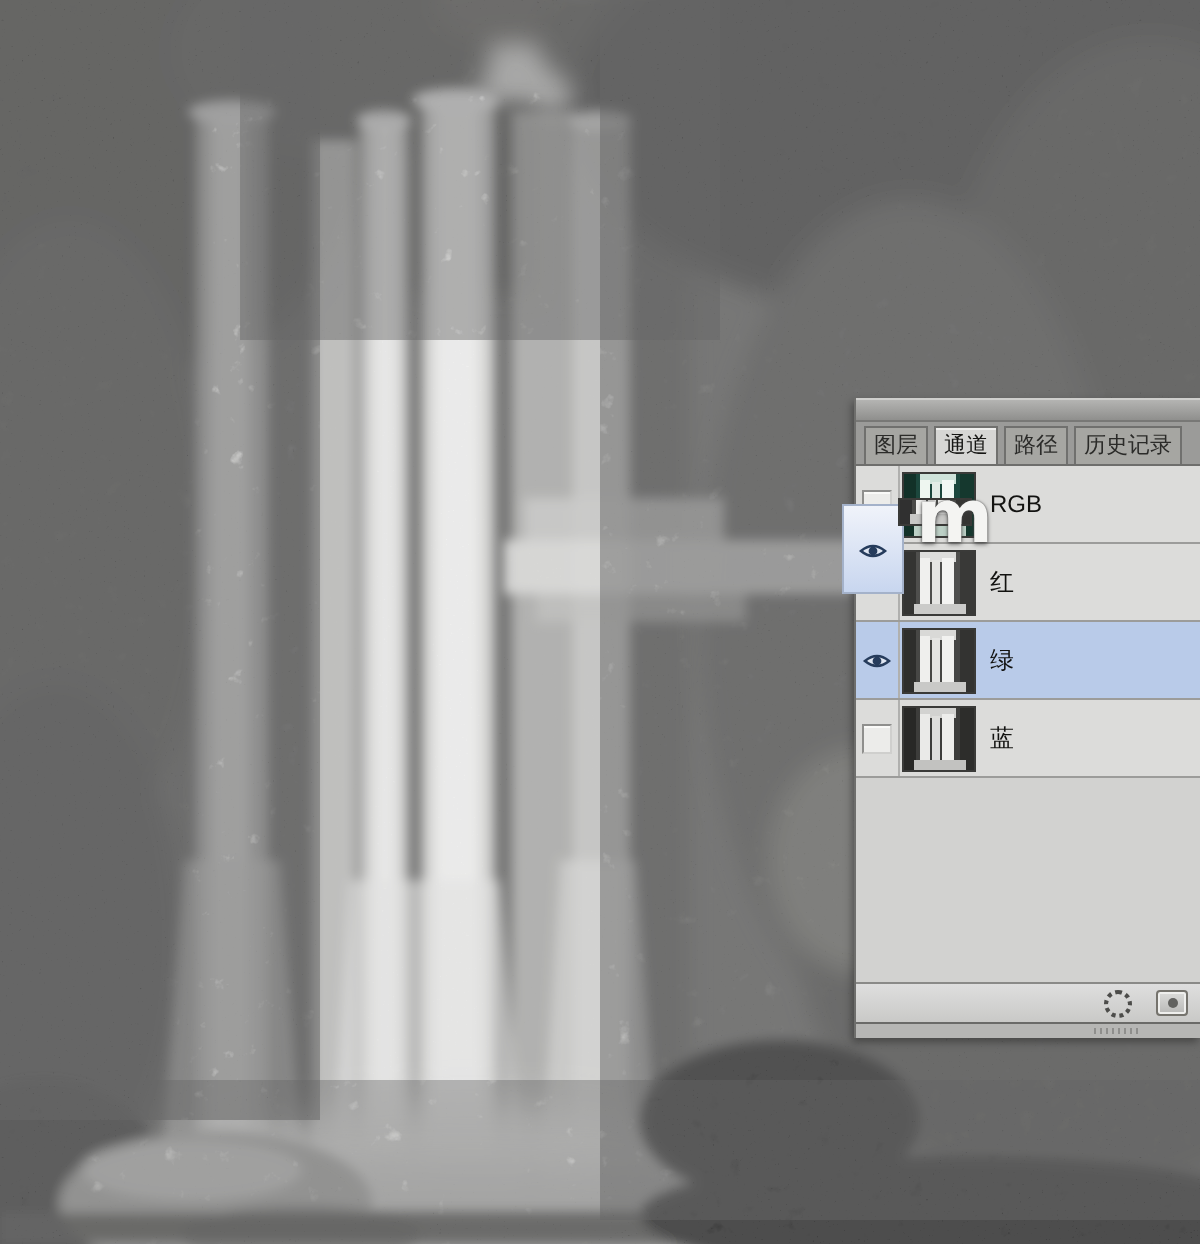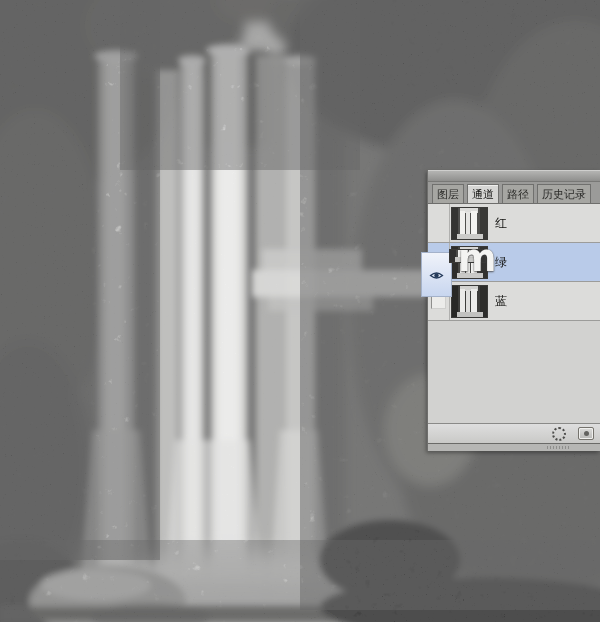--- a/index.html
+++ b/index.html
@@ -3,21 +3,21 @@
 <meta charset="utf-8">
 <style>
   html,body{margin:0;padding:0;}
   body{width:600px;height:622px;position:relative;overflow:hidden;
        font-family:"Liberation Sans",sans-serif;background:#777775;}
 
   
   .photo{position:absolute;left:0;top:0;width:600px;height:622px;z-index:1;}
 
   
-  .panel{position:absolute;left:427px;top:170px;width:173px;z-index:5;
+  .panel{position:absolute;left:427px;top:199px;width:173px;z-index:5;
          border-left:1px solid #6e6e6c;box-sizing:border-box;
          box-shadow:-1px 2px 4px rgba(0,0,0,.35);}
   .grip{height:12px;background:linear-gradient(#b4b4b2,#8f8f8d);
         border-top:1px solid #cfcfcd;border-bottom:1px solid #787876;box-sizing:border-box;}
   .tabbar{height:21px;background:#9b9b99;display:flex;align-items:flex-end;
           padding-left:4px;box-sizing:border-box;}
   .tab{font-size:11px;line-height:11px;padding:4px 4px 3px;margin-right:3px;
        background:#a6a6a2;color:#2b2b29;border:1px solid #70706e;border-bottom:none;
        letter-spacing:0;white-space:nowrap;cursor:default;}
   .tab.active{background:#d6d6d4;color:#161614;
@@ -166,20 +166,38 @@
 
   <div class="tabbar">
     <div class="tab">图层</div>
     <div class="tab active">通道</div>
     <div class="tab">路径</div>
     <div class="tab">历史记录</div>
   </div>
 
   <div class="rows">
 
+    <div class="chrow">
+      <div class="eyecol">
+        <div class="well"></div>
+      </div>
+      <div class="thumb">
+        <svg width="35" height="31" viewBox="0 0 35 31">
+          <rect width="35" height="31" fill="#1c473d"></rect>
+          <rect x="0" y="0" width="6" height="31" fill="#123128"></rect>
+          <rect x="28" y="0" width="7" height="31" fill="#15382e"></rect>
+          <rect x="8" y="0" width="18" height="5" fill="#cfe3da"></rect>
+          <rect x="8" y="3" width="5" height="24" fill="#eef6f0"></rect>
+          <rect x="14" y="4" width="4" height="23" fill="#e2ece6"></rect>
+          <rect x="19" y="3" width="6" height="24" fill="#f2f8f4"></rect>
+          <rect x="5" y="26" width="26" height="5" fill="#bcd0c6"></rect>
+        </svg>
+      </div>
+      <div class="chlabel">RGB</div>
+    </div>
 
     <div class="chrow">
       <div class="eyecol"></div>
       <div class="thumb">
         <svg width="35" height="31" viewBox="0 0 35 31">
           <rect width="35" height="31" fill="#4f4f4d"></rect>
           <rect x="0" y="0" width="6" height="31" fill="#343432"></rect>
           <rect x="28" y="0" width="7" height="31" fill="#393937"></rect>
           <rect x="8" y="0" width="18" height="5" fill="#dddddb"></rect>
           <rect x="8" y="3" width="5" height="24" fill="#f0f0ee"></rect>

